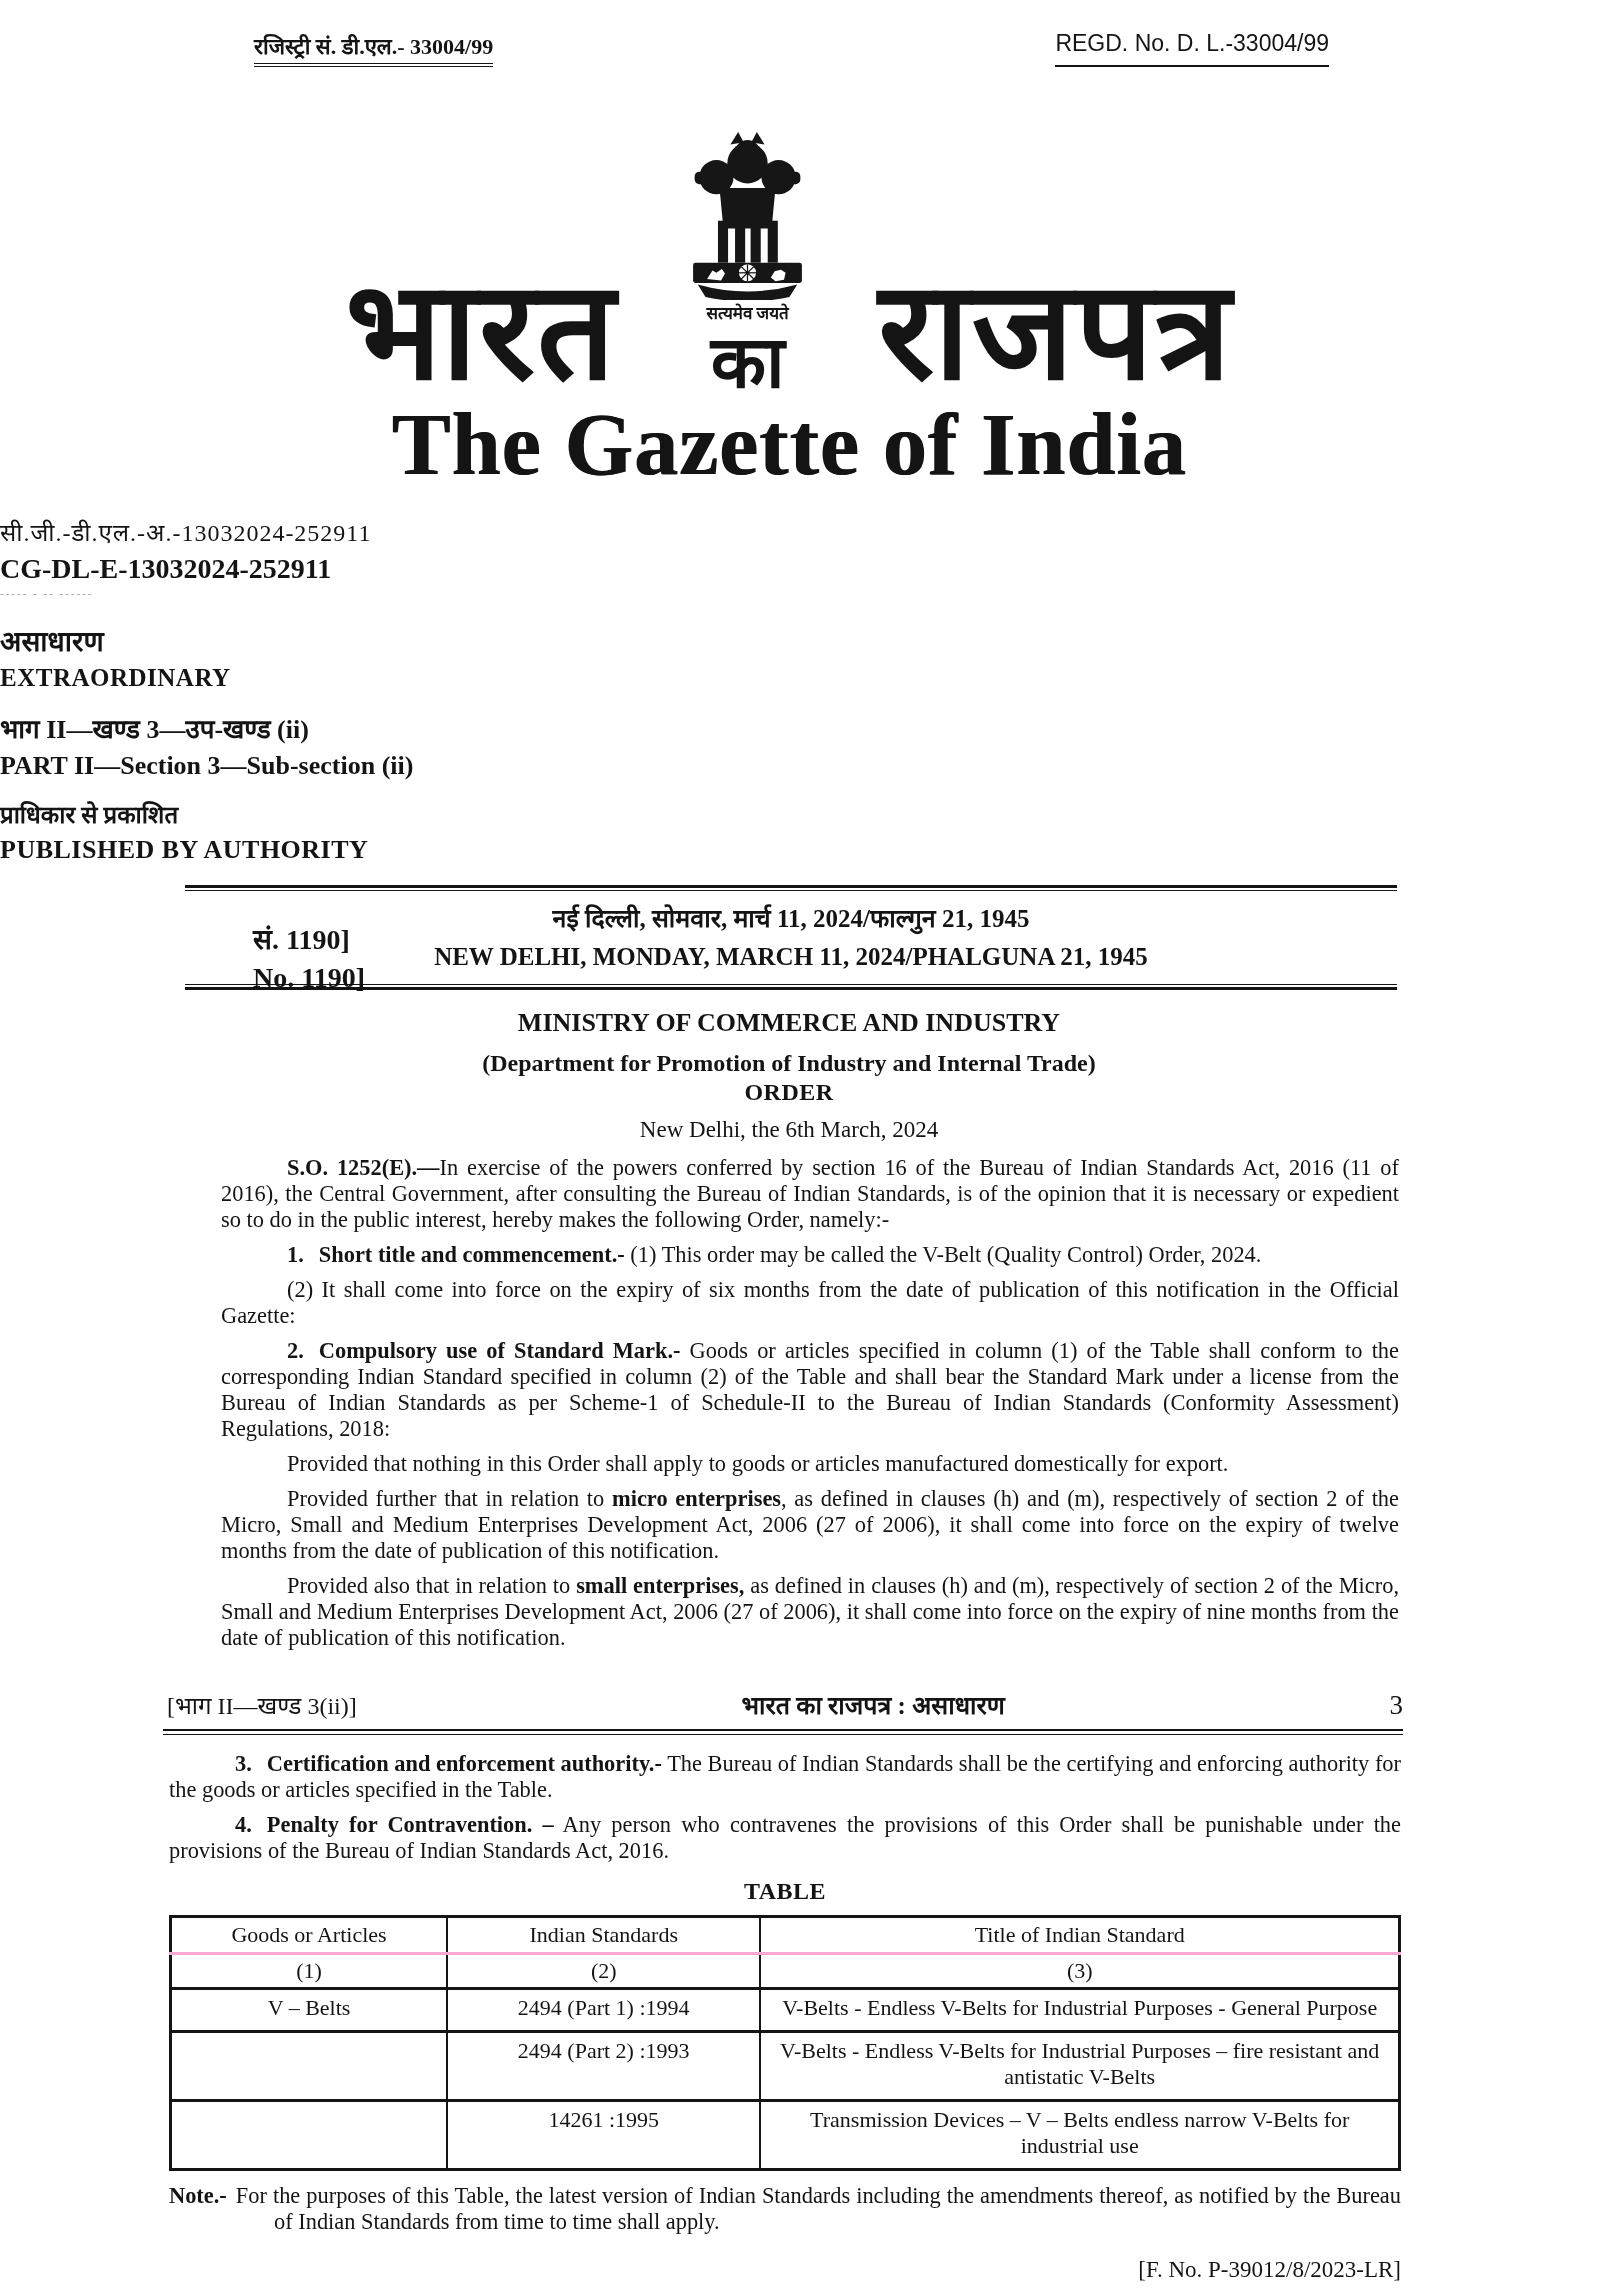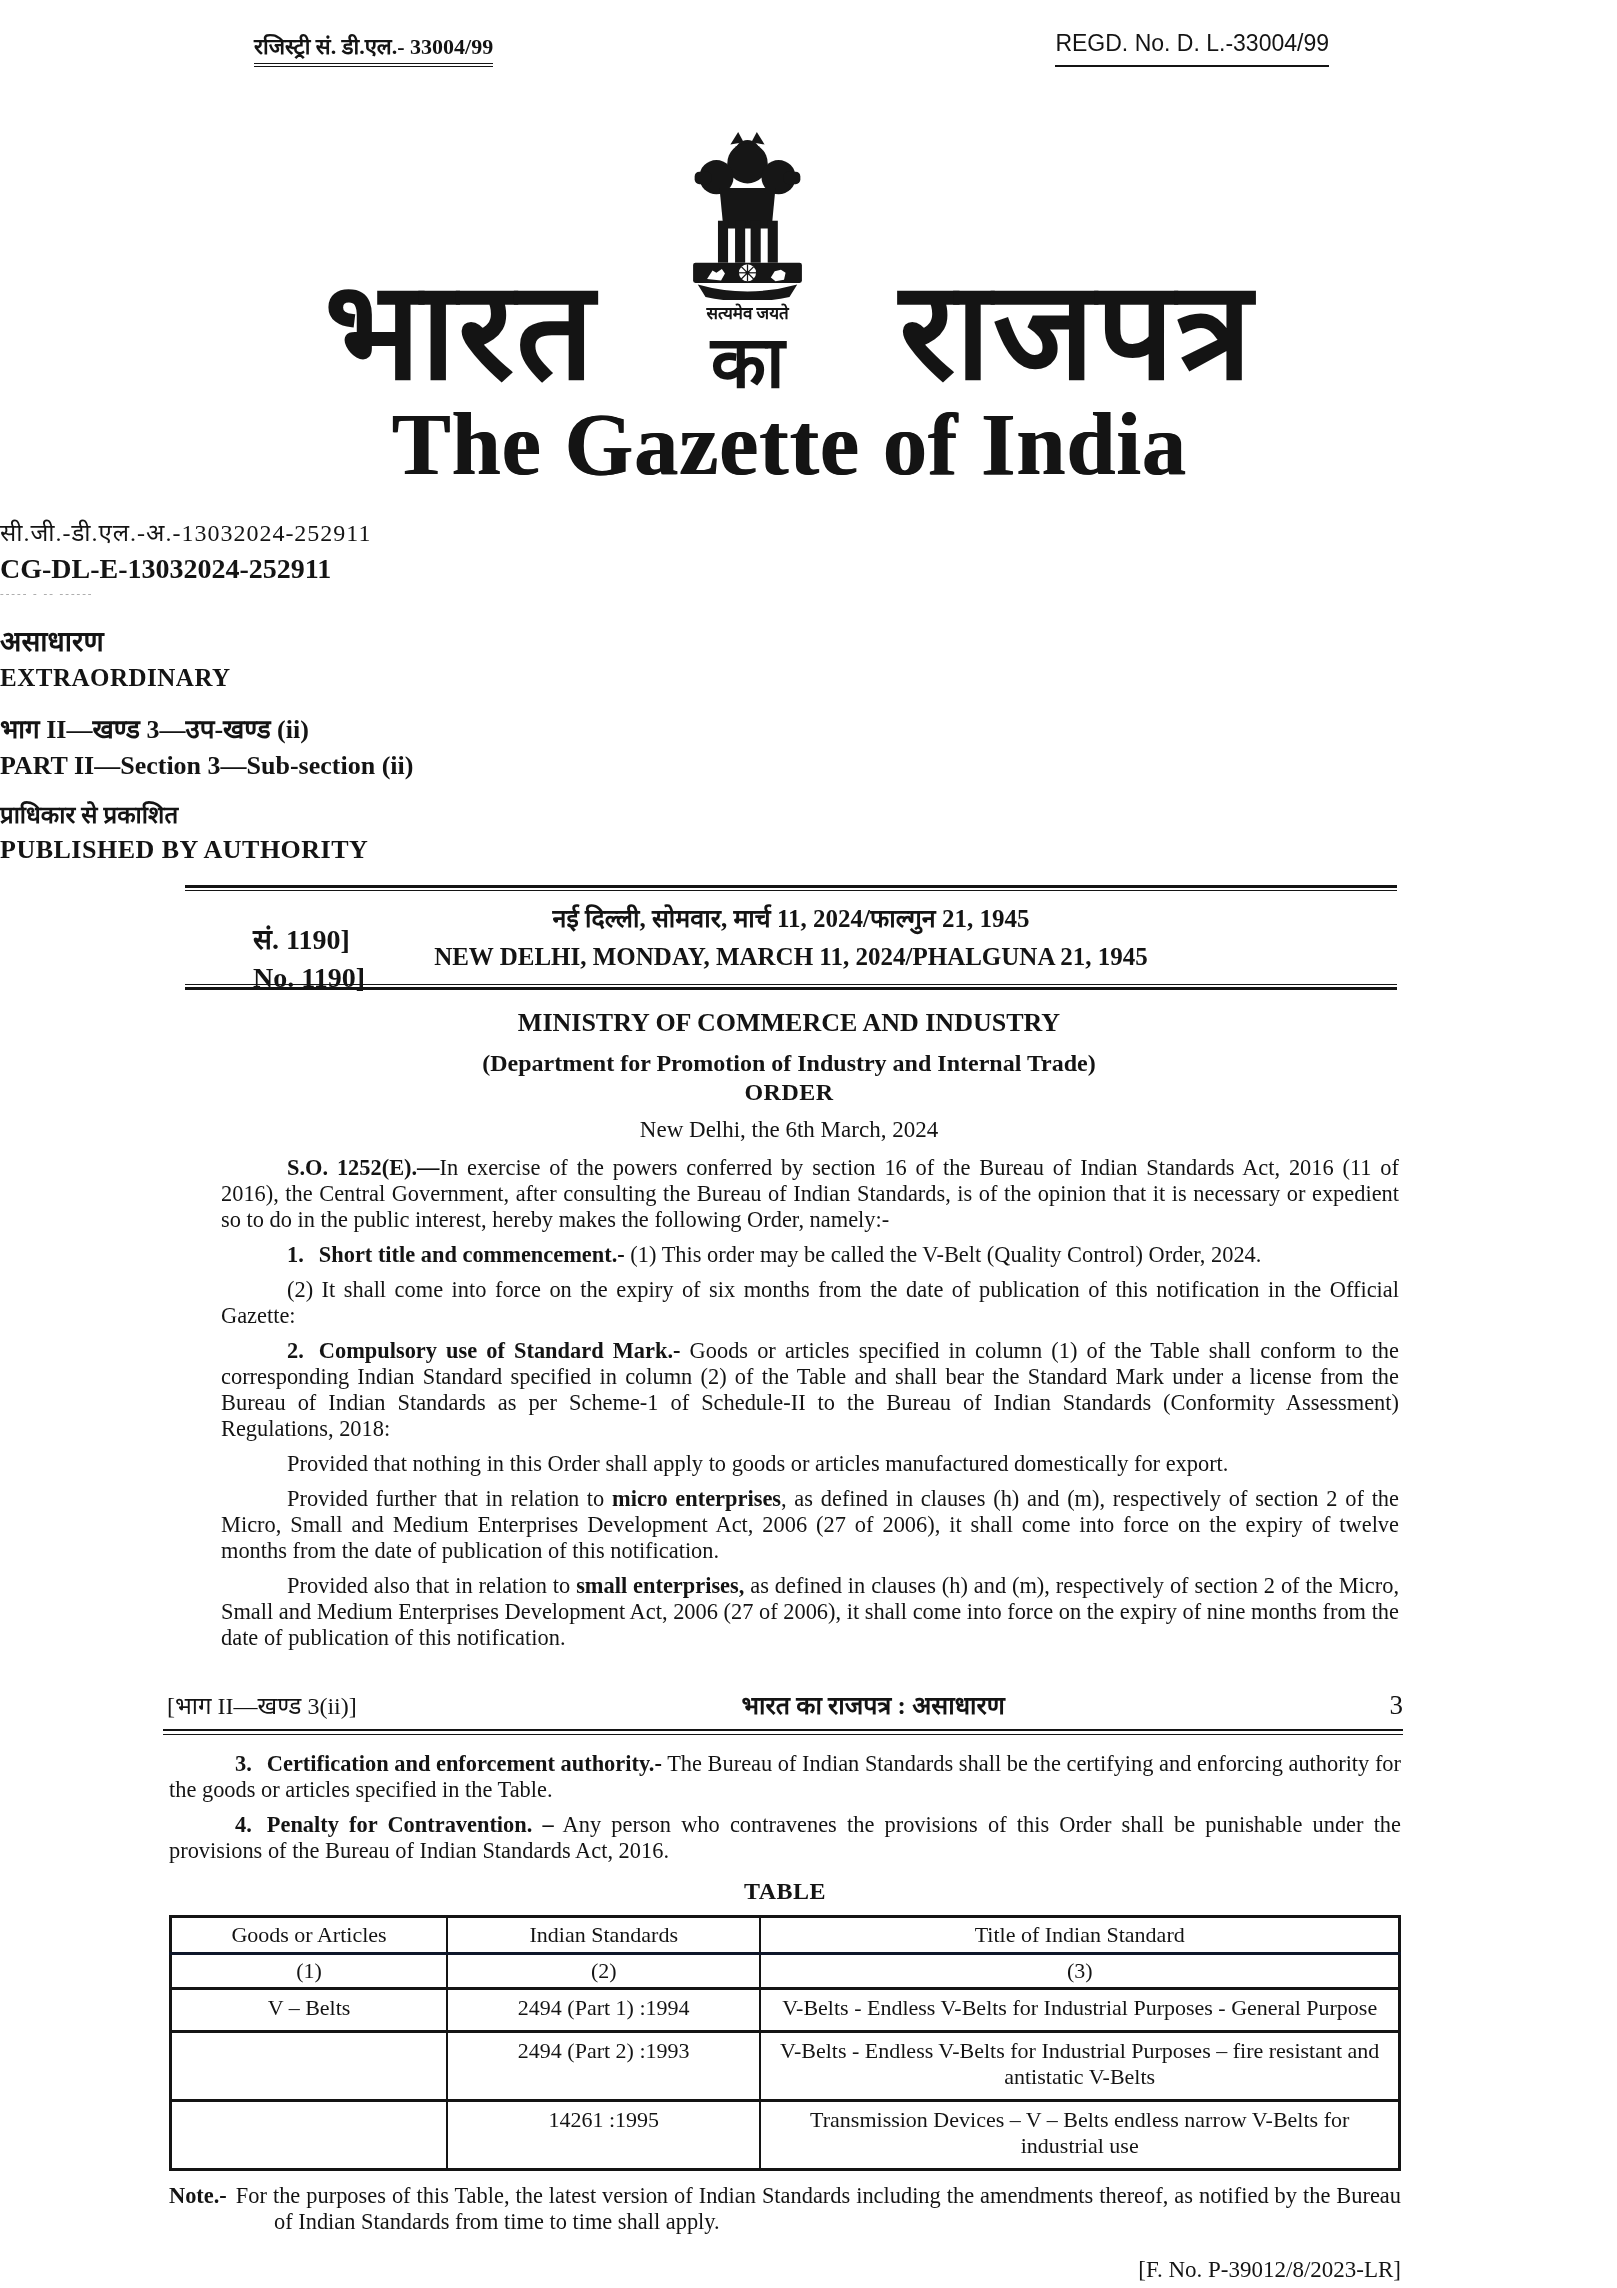--- a/index.html
+++ b/index.html
@@ -18,21 +18,21 @@
     font-weight:bold; font-size:22px;
     border-bottom:4px double #141414; padding-bottom:3px;
   }
   .reg-right {
     font-family:"Liberation Sans", sans-serif; font-size:23px; font-weight:500;
     border-bottom:2px solid #141414; padding-bottom:3px;
   }
 
   
   .masthead { margin-top:62px; text-align:center; }
-  .mast-row { display:flex; justify-content:center; align-items:flex-end; gap:52px; }
+  .mast-row { display:flex; justify-content:center; align-items:flex-end; gap:31px; }
   .mast-word { font-size:137px; font-weight:bold; line-height:0.98; letter-spacing:2px; }
   .mast-center { display:flex; flex-direction:column; align-items:center; width:199px; }
   .emblem-svg { display:block; }
   .motto { font-size:17px; font-weight:bold; margin-top:1px; white-space:nowrap; }
   .mast-ka { font-size:72px; font-weight:bold; line-height:1; margin-top:3px; }
   .gazette-title {
     font-size:88px; font-weight:bold; line-height:1; margin-top:2px;
     letter-spacing:1px; text-shadow:1px 0 0 #141414;
   }
 
@@ -80,21 +80,21 @@
   .p2head-right { font-size:27px; white-space:nowrap; }
   .p2rule { margin:8px 175px 0 163px; border-top:2.5px solid #141414; border-bottom:1.5px solid #141414; height:6px; }
 
   
   .table-title { text-align:center; font-size:24px; font-weight:bold; margin-top:14px; letter-spacing:0.5px; }
   table.std { border-collapse:collapse; width:100%; margin-top:10px; border:3px solid #141414; }
   table.std td, table.std th {
     border:2px solid #141414; font-size:22px; line-height:26px;
     font-weight:normal; text-align:center; padding:3px 10px; vertical-align:top;
   }
-  table.std tr.hdr th { border-bottom:3px solid #0f172a; padding:4px 24px; }
+  table.std tr.hdr th { border-bottom:3px solid #f9a8d4; padding:4px 24px; }
   table.std tr.nums td { border-bottom:3px solid #141414; }
   table.std tr.body td { border-bottom:3px solid #141414; padding:5px 12px 9px 12px; }
 
   
   .note {
     font-size:22.4px; line-height:26px; text-align:justify;
     margin-top:12px; padding-left:105px; text-indent:-105px;
   }
   .note b { margin-right:9px; }
   .fno { text-align:right; font-size:23px; margin-top:16px; }

